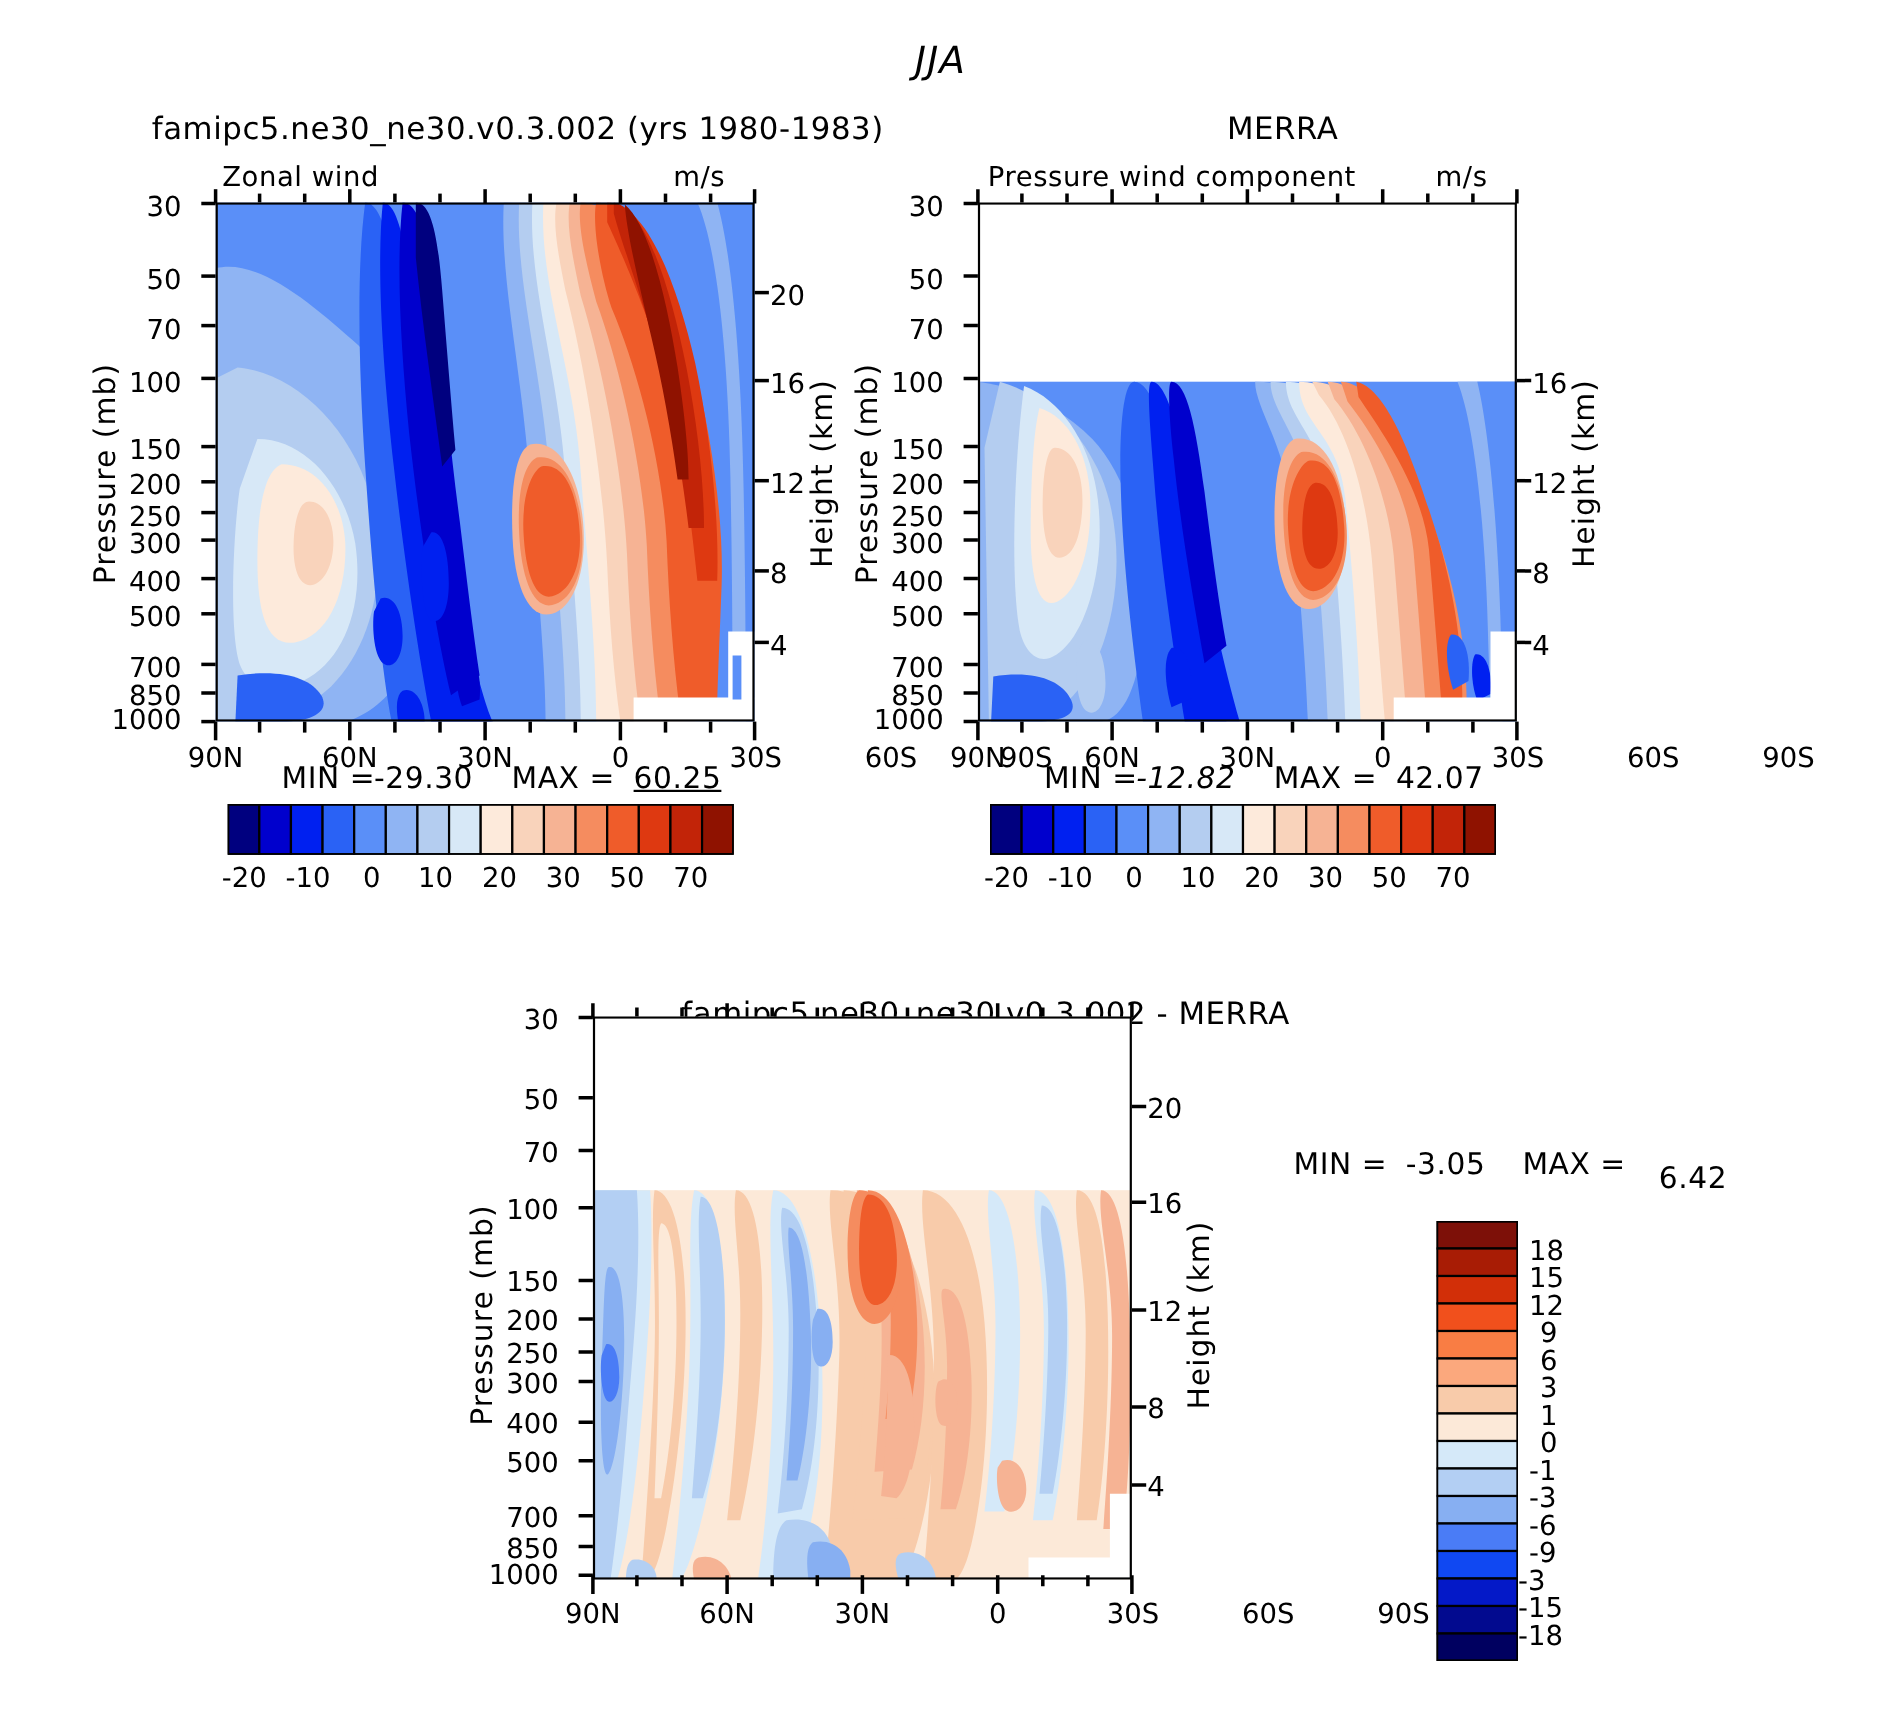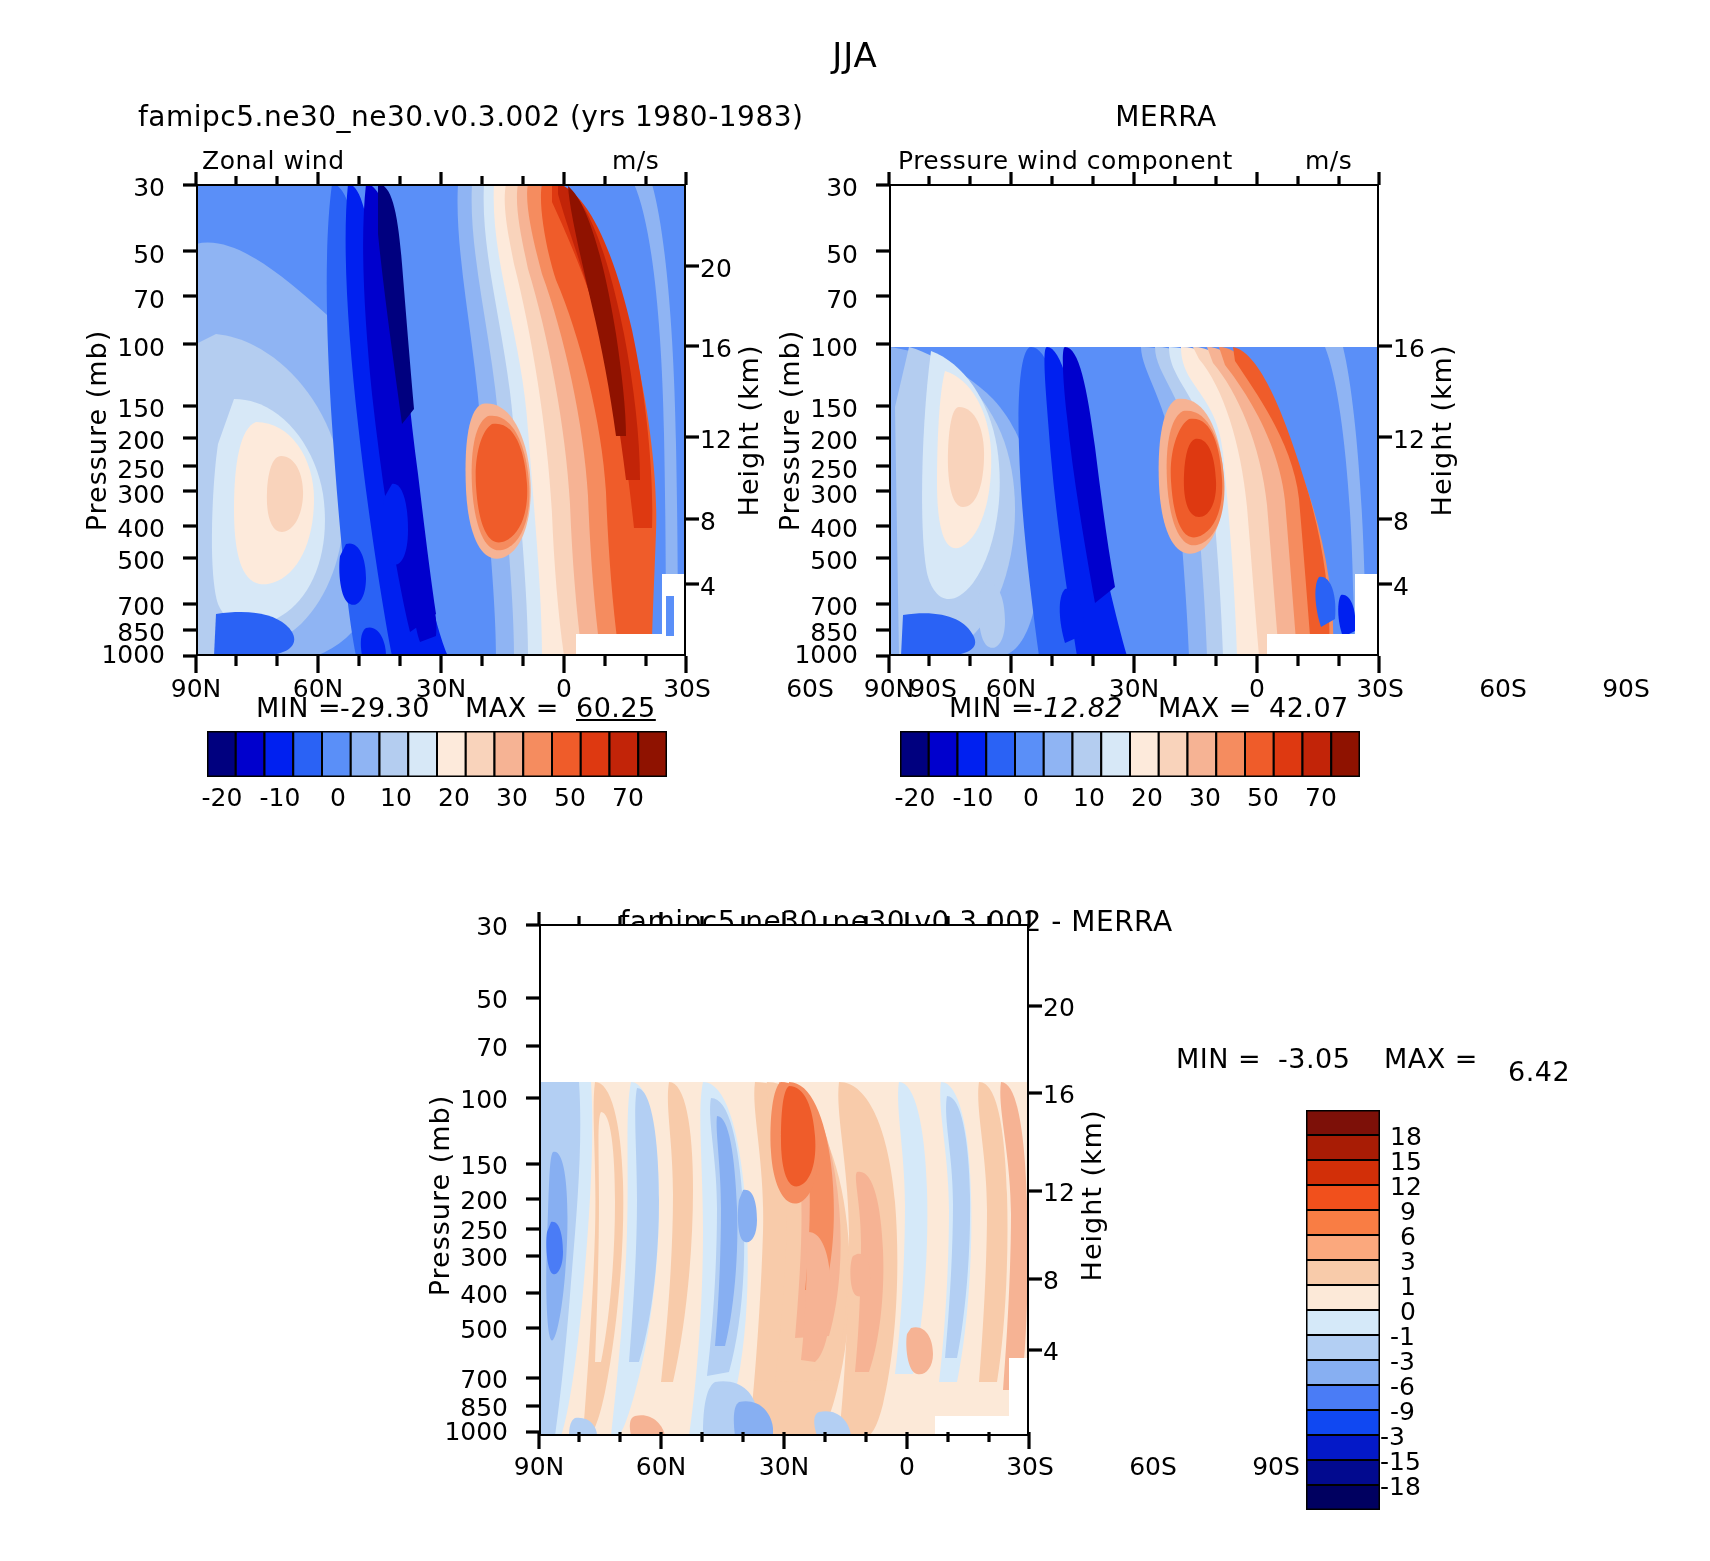--- a/index.html
+++ b/index.html
@@ -1,20 +1,20 @@
 <!DOCTYPE html>
 <html><head>
 <meta charset="utf-8">
 <style>
   html,body{margin:0;padding:0;background:#fff;}
   body{width:1710px;height:1561px;position:relative;
        font-family:"DejaVu Sans","Liberation Sans",sans-serif;color:#000;}
   .abs{position:absolute;}
   .ctr{text-align:center;}
-  .suptitle{font-size:34px;letter-spacing:1px;}
+  .suptitle{font-size:34px;letter-spacing:1px;font-style:italic;}
   .paneltitle{font-size:28px;letter-spacing:.5px;margin-left:41px;}
   .smalllab{font-size:25px;letter-spacing:.5px;}
   .ticklab{font-size:25px;}
   .axtitle{font-size:27px;letter-spacing:1px;}
   .minmax{font-size:27px;letter-spacing:.5px;}
   .cbarlab{font-size:25px;}
   .rot-left{transform:rotate(-90deg);transform-origin:50% 50%;white-space:nowrap;}
   .nowrap{white-space:nowrap;}
   svg{display:block;}
 </style>

